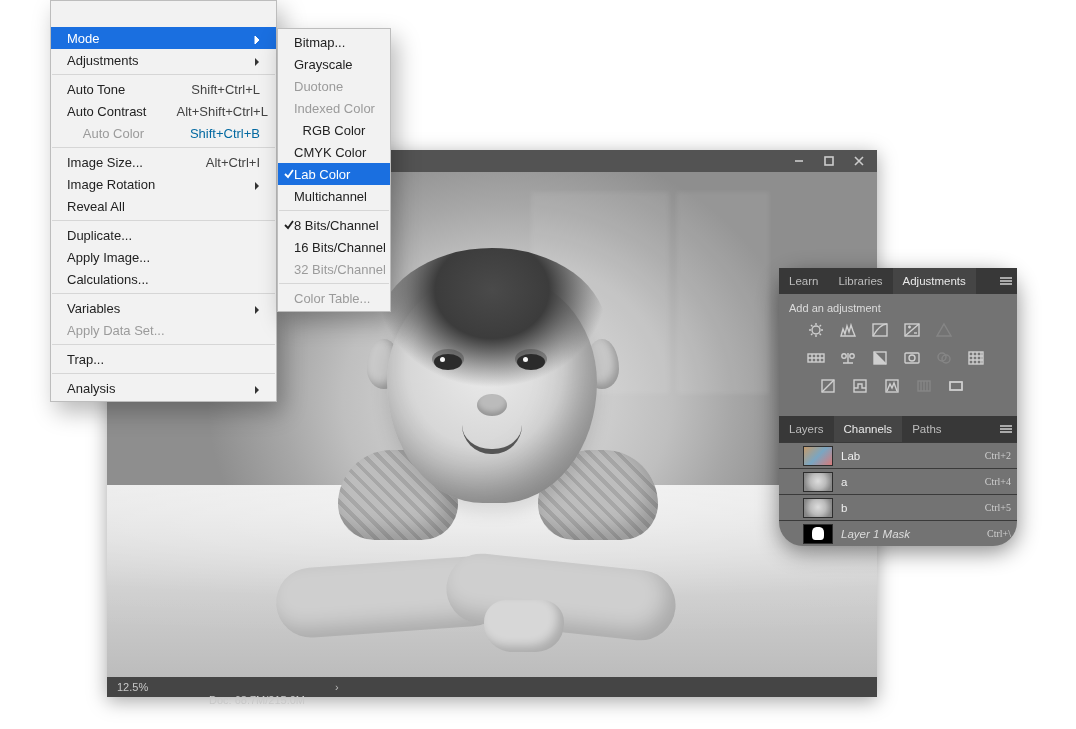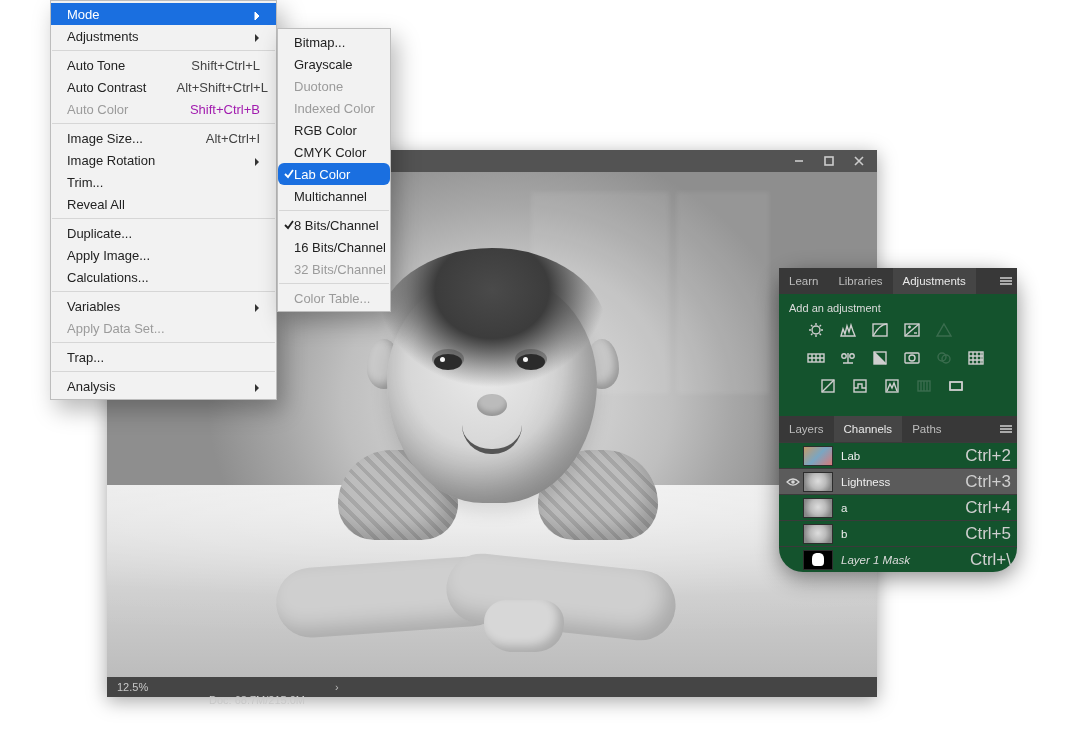--- a/index.html
+++ b/index.html
@@ -164,21 +164,21 @@
     margin-left:30px;
     color:#bbb;
   }
 
   
   .panels {
     position:absolute;
     left:779px;
     top:268px;
     width:238px;
-    background:#14532d;
+    background:#737373;
     box-shadow: 0 6px 22px rgba(0,0,0,.45);
     color:#ddd;
     border-radius:24px;
   }
   .panel-tabs {
     display:flex;
     align-items:center;
     height:26px;
     background:#383838;
     font-size:11.5px;
@@ -250,21 +250,21 @@
   }
   .ch-row .thumb.mask {
     background:#000;
   }
   .ch-row .thumb.mask::after {
     content:""; position:absolute; left:30%; top:14%; width:40%; height:72%;
     background:#fff; border-radius:40% 40% 30% 30%;
   }
   .ch-row .name { flex:1; color:#eee; }
   .ch-row .name.italic { font-style:italic; color:#ddd; }
-  .ch-row .shortcut { color:#cfcfcf; font-size:17px; }
+  .ch-row .shortcut { color:#cfcfcf; font-size:10px;font-family:Liberation Serif, serif; }
 
   
   .menu-col {
     position:absolute;
     background:#f2f2f2;
     border:1px solid #bdbdbd;
     box-shadow: 6px 10px 22px rgba(0,0,0,.28);
     font-size:13px;
     color:#222;
     padding:2px 0;
@@ -281,21 +281,21 @@
   }
   .m-item .lbl { flex:1; }
   .m-item .sc  { color:#444; padding-left:30px; }
   .m-item .arr { width:6px; height:10px; }
   .m-item .chk {
     position:absolute; left:5px;
     width:12px; height:12px;
   }
   .m-sep { height:1px; background:#d6d6d6; margin:3px 1px; }
   .m-item.disabled { color:#9b9b9b; }
-  .m-item.disabled .sc { color:#a21caf; }
+  .m-item.disabled .sc { color:#0369a1; }
   .m-item.highlight {
     background:#1a6fe0;
     color:#fff;
   }
   .m-item.highlight .arr path { stroke:#fff; fill:#fff; }
 
   #primary-menu {
     left:50px;
     top:0;
     width:225px;
@@ -463,31 +463,20 @@
           </svg>
       </div>
     </div>
     <div class="ch-list" id="ch-list">
 
     <div class="ch-row">
           <div class="vis"></div>
           <div class="thumb color"></div>
           <div class="name">Lab</div>
           <div class="shortcut">Ctrl+2</div>
-        </div>
-        <div class="ch-row sel">
-          <div class="vis">
-            <svg viewBox="0 0 14 10">
-              <path d="M1 5 Q7 -1 13 5 Q7 11 1 5 Z"></path>
-              <circle cx="7" cy="5" r="1.8" fill="#d7d7d7" stroke="none"></circle>
-            </svg>
-          </div>
-          <div class="thumb"></div>
-          <div class="name">Lightness</div>
-          <div class="shortcut">Ctrl+3</div>
         </div>
         <div class="ch-row">
           <div class="vis"></div>
           <div class="thumb"></div>
           <div class="name">a</div>
           <div class="shortcut">Ctrl+4</div>
         </div>
         <div class="ch-row">
           <div class="vis"></div>
           <div class="thumb"></div>
@@ -498,60 +487,57 @@
           <div class="vis"></div>
           <div class="thumb mask"></div>
           <div class="name italic">Layer 1 Mask</div>
           <div class="shortcut">Ctrl+\</div>
         </div>
       </div>
   </div>
 </div>
 
 <div id="primary-menu" class="menu-col">
-    <div class="m-item highlight" style="position: relative;">
+    <div class="m-item highlight" style="position: relative; margin-top: 24px;">
       <span class="lbl">Mode</span>
       <span class="arr"><svg viewBox="0 0 6 10">
           <path d="M1 1 L5 5 L1 9 Z"></path>
         </svg></span>
     </div>
     <div class="m-item" style="position: relative;">
       <span class="lbl">Adjustments</span>
       <span class="arr"><svg viewBox="0 0 6 10">
           <path d="M1 1 L5 5 L1 9 Z"></path>
         </svg></span>
     </div>
     <div class="m-sep"></div>
     <div class="m-item" style="position: relative;">
       <span class="lbl">Auto Tone</span>
       <span class="sc">Shift+Ctrl+L</span>
     </div>
     <div class="m-item" style="position: relative;">
       <span class="lbl">Auto Contrast</span>
       <span class="sc">Alt+Shift+Ctrl+L</span>
     </div>
-    <div class="m-item disabled" style="position: relative;">
+    <div class="m-item disabled" style="position: relative; text-align: center;">
       <span class="lbl">Auto Color</span>
       <span class="sc">Shift+Ctrl+B</span>
     </div>
     <div class="m-sep"></div>
     <div class="m-item" style="position: relative;">
       <span class="lbl">Image Size...</span>
       <span class="sc">Alt+Ctrl+I</span>
     </div>
     <div class="m-item" style="position: relative;">
       <span class="lbl">Image Rotation</span>
       <span class="arr"><svg viewBox="0 0 6 10">
           <path d="M1 1 L5 5 L1 9 Z"></path>
         </svg></span>
     </div>
     <div class="m-item" style="position: relative;">
-      <span class="lbl">Trim...</span>
-    </div>
-    <div class="m-item" style="position: relative;">
       <span class="lbl">Reveal All</span>
     </div>
     <div class="m-sep"></div>
     <div class="m-item" style="position: relative;">
       <span class="lbl">Duplicate...</span>
     </div>
     <div class="m-item" style="position: relative;">
       <span class="lbl">Apply Image...</span>
     </div>
     <div class="m-item" style="position: relative;">
@@ -586,27 +572,27 @@
     </div>
     <div class="m-item" style="position: relative;">
       <span class="lbl">Grayscale</span>
     </div>
     <div class="m-item disabled" style="position: relative;">
       <span class="lbl">Duotone</span>
     </div>
     <div class="m-item disabled" style="position: relative;">
       <span class="lbl">Indexed Color</span>
     </div>
-    <div class="m-item" style="position: relative;">
+    <div class="m-item" style="position: relative; text-align: center;">
       <span class="lbl">RGB Color</span>
     </div>
     <div class="m-item" style="position: relative;">
       <span class="lbl">CMYK Color</span>
     </div>
-    <div class="m-item highlight" style="position: relative; border-radius: 6px;">
+    <div class="m-item highlight" style="position: relative;">
       <span class="chk"><svg viewBox="0 0 12 12" width="12" height="12">
           <path d="M2 6 L5 9 L10 2" fill="none" stroke="#fff" stroke-width="1.8"></path>
         </svg></span>
       <span class="lbl">Lab Color</span>
     </div>
     <div class="m-item" style="position: relative;">
       <span class="lbl">Multichannel</span>
     </div>
     <div class="m-sep"></div>
     <div class="m-item" style="position: relative;">

